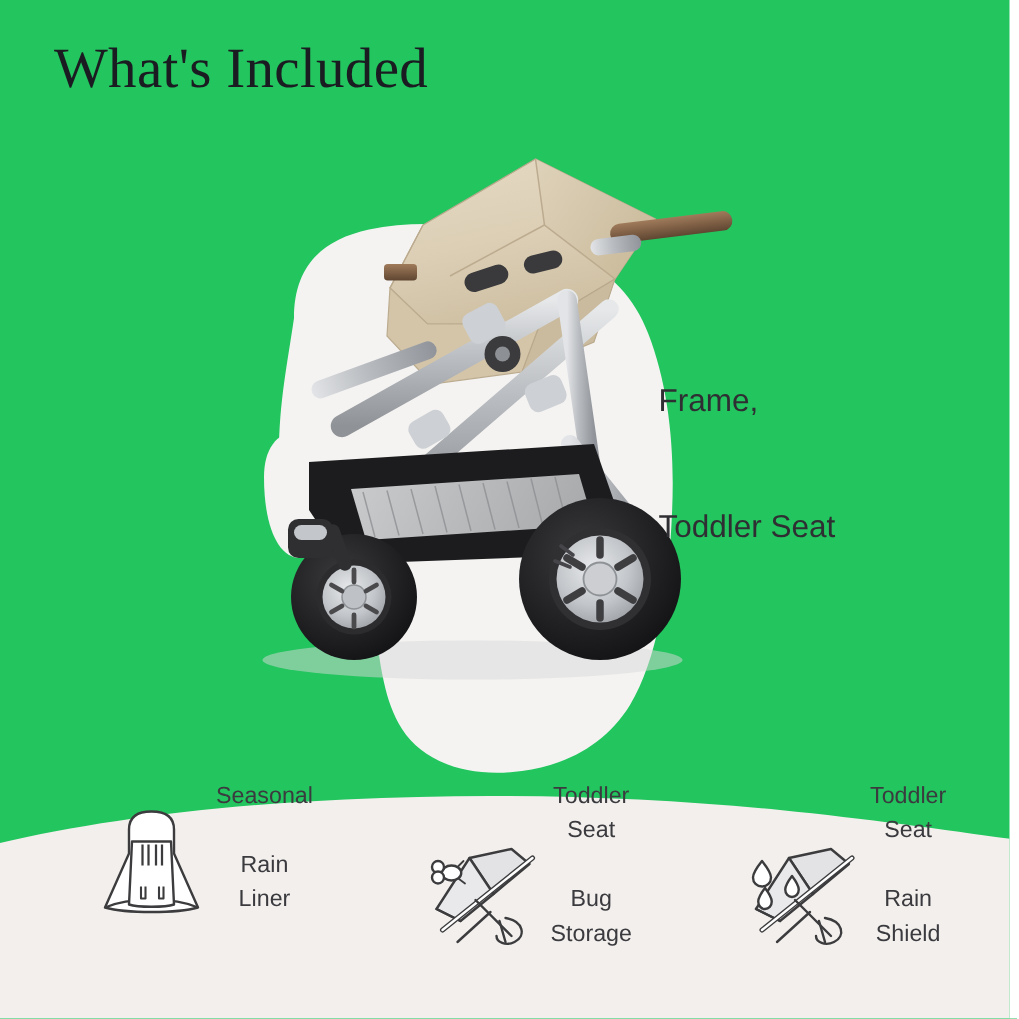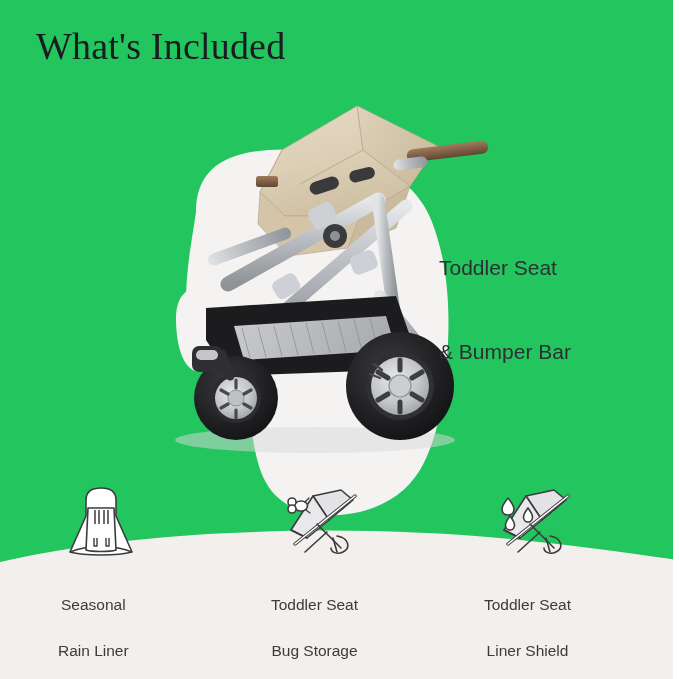--- a/index.html
+++ b/index.html
@@ -55,22 +55,22 @@
     position:absolute;
     left:58px;top:484px;
     width:566px;height:140px;
     display:flex;
     align-items:flex-start;
     justify-content:space-between;
   }
   .feature{
     width:140px;
     display:flex;
-    flex-direction:column;
-    align-items:flex-start;
+    flex-direction:row;
+    align-items:flex-end;
   }
   .feature-icon{
     height:74px;
     display:flex;align-items:flex-end;justify-content:center;
   }
   .feature-label{
     margin-top:12px;
     font-family:"Liberation Sans", sans-serif;
     font-size:15.5px;
     line-height:23px;
@@ -259,22 +259,22 @@
       </g>
       <circle cx="290" cy="298" r="11" fill="#ccced1" stroke="#8f9296" stroke-width="1.2"></circle>
       <g stroke="#46464a" stroke-width="2.4" stroke-linecap="round">
         <path d="M264 276 L272 282"></path>
           <path d="M260 286 L270 290"></path>
       </g>
     </g>
   </svg>
 
   <div class="callout">
+    <span class="ln">Frame,</span>
     <span class="ln">Toddler Seat</span>
-    <span class="ln">&amp; Bumper Bar</span>
   </div>
 
   <div class="features">
 
     <div class="feature">
       <div class="feature-icon">
         <svg viewBox="0 0 86 72" width="86" height="72" aria-hidden="true">
           <g fill="none" stroke="#3c3c3e" stroke-width="1.6" stroke-linejoin="round">
 
             <path d="M28 14 C28 5 34 2 43 2 C52 2 58 5 58 14
@@ -355,19 +355,19 @@
                      C20.5 29 18 26.5 18 23 C18 20 20 17 24 12 Z" fill="#ffffff"></path>
             <path d="M26 30 C29 34 30.5 36.5 30.5 39 C30.5 42 28.5 44 26 44
                      C23.5 44 21.5 42 21.5 39 C21.5 36.5 23 34 26 30 Z" fill="#ffffff"></path>
             <path d="M44 22 C47 26 48.5 28.5 48.5 31 C48.5 34 46.5 36 44 36
                      C41.5 36 39.5 34 39.5 31 C39.5 28.5 41 26 44 22 Z" fill="#ffffff"></path>
           </g>
         </svg>
       </div>
       <div class="feature-label">
         <span>Toddler Seat</span><br>
-        <span>Liner Shield</span>
+        <span>Rain Shield</span>
       </div>
     </div>
 
 
   </div>
 </div>
 
 </body></html>

